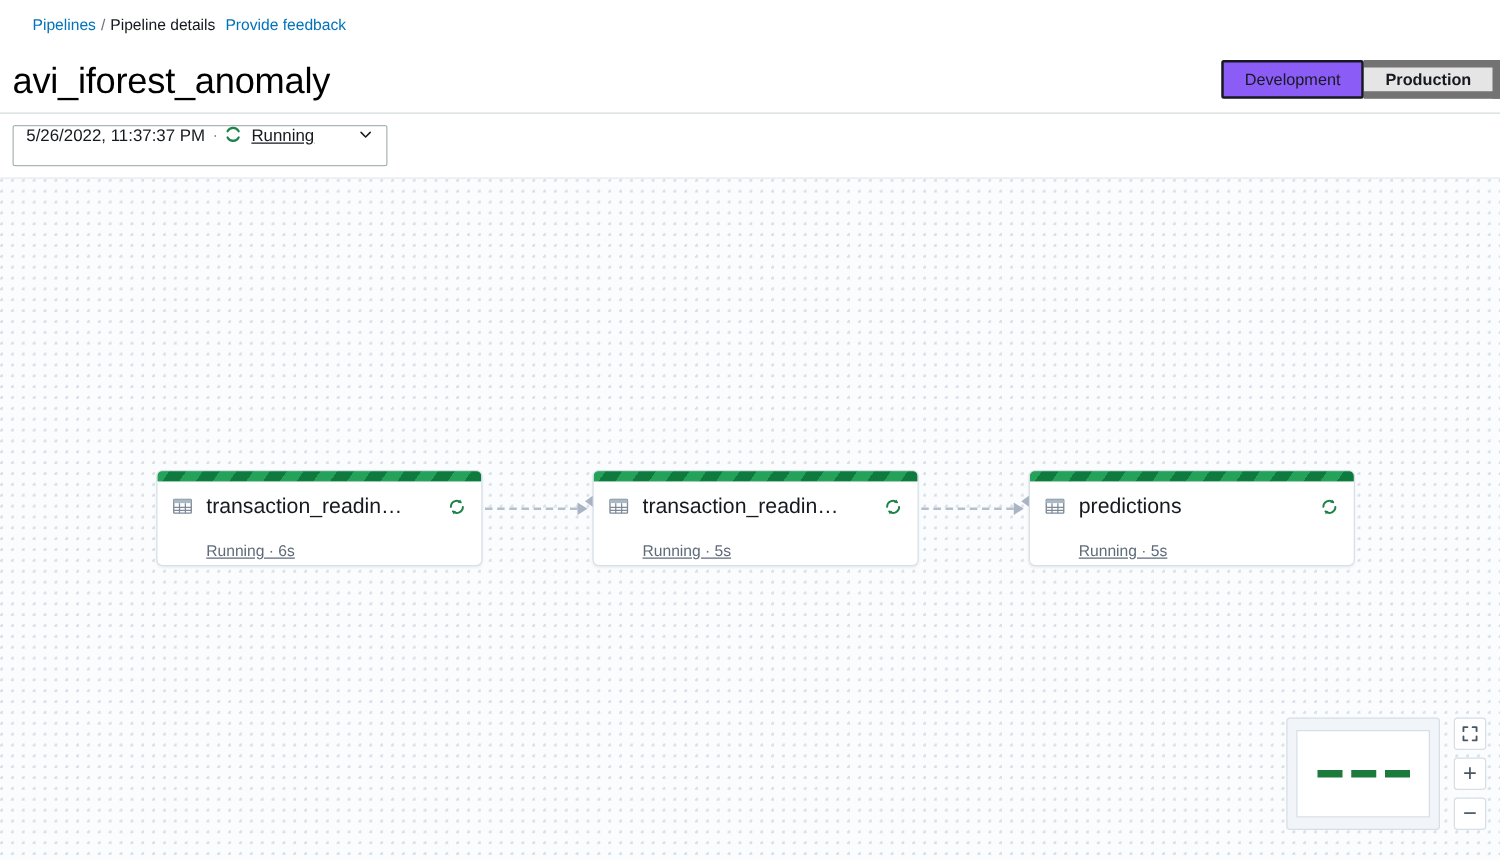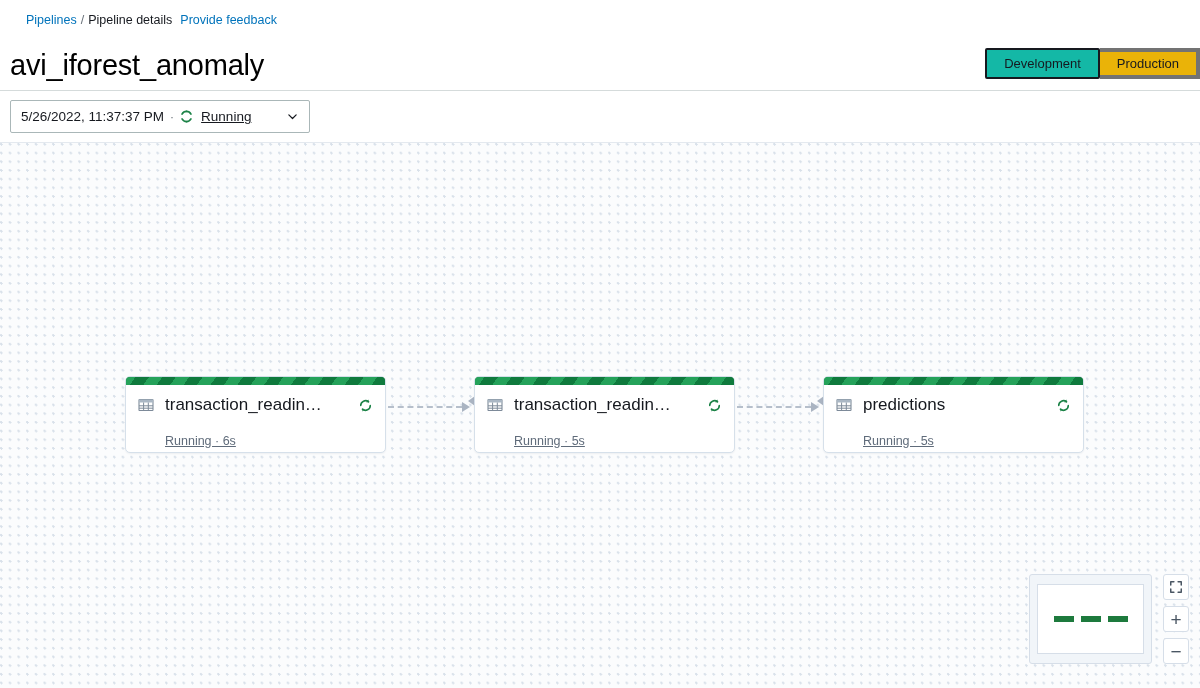--- a/index.html
+++ b/index.html
@@ -63,27 +63,28 @@
     align-items: stretch;
   }
   .env-btn {
     height: 31px;
     padding: 0 17px;
     display: flex;
     align-items: center;
     justify-content: center;
     font-size: 13px;
     color: #16191f;
-    background: #eab308;
-    border: 4px solid #737373;
+    background: #e5e5e5;
+    border: 6px solid #737373;
     cursor: pointer;
     white-space: nowrap;
+    font-weight: bold;
   }
   .env-btn.selected {
-    background: #14b8a6;
+    background: #8b5cf6;
     border: 2px solid #16191f;
     border-radius: 2px;
     color: #16191f;
     font-weight: 400;
     position: relative;
     z-index: 2;
   }
   .env-btn.plain {
     border-left: none;
     margin-left: 0;
@@ -103,21 +104,21 @@
   .run-select {
     position: absolute;
     top: 100px;
     left: 10px;
     width: 300px;
     height: 33px;
     background: #ffffff;
     border: 1px solid #aab7b8;
     border-radius: 2px;
     display: flex;
-    align-items: center;
+    align-items: flex-start;
     padding: 0 10px;
     cursor: pointer;
     font-size: 13.5px;
     color: #16191f;
   }
   .run-ts { white-space: nowrap; }
   .run-dot { color: #687078; padding: 0 6px; font-size: 12px; }
   .run-spinner {
     width: 13px; height: 13px;
     margin-right: 8px;

